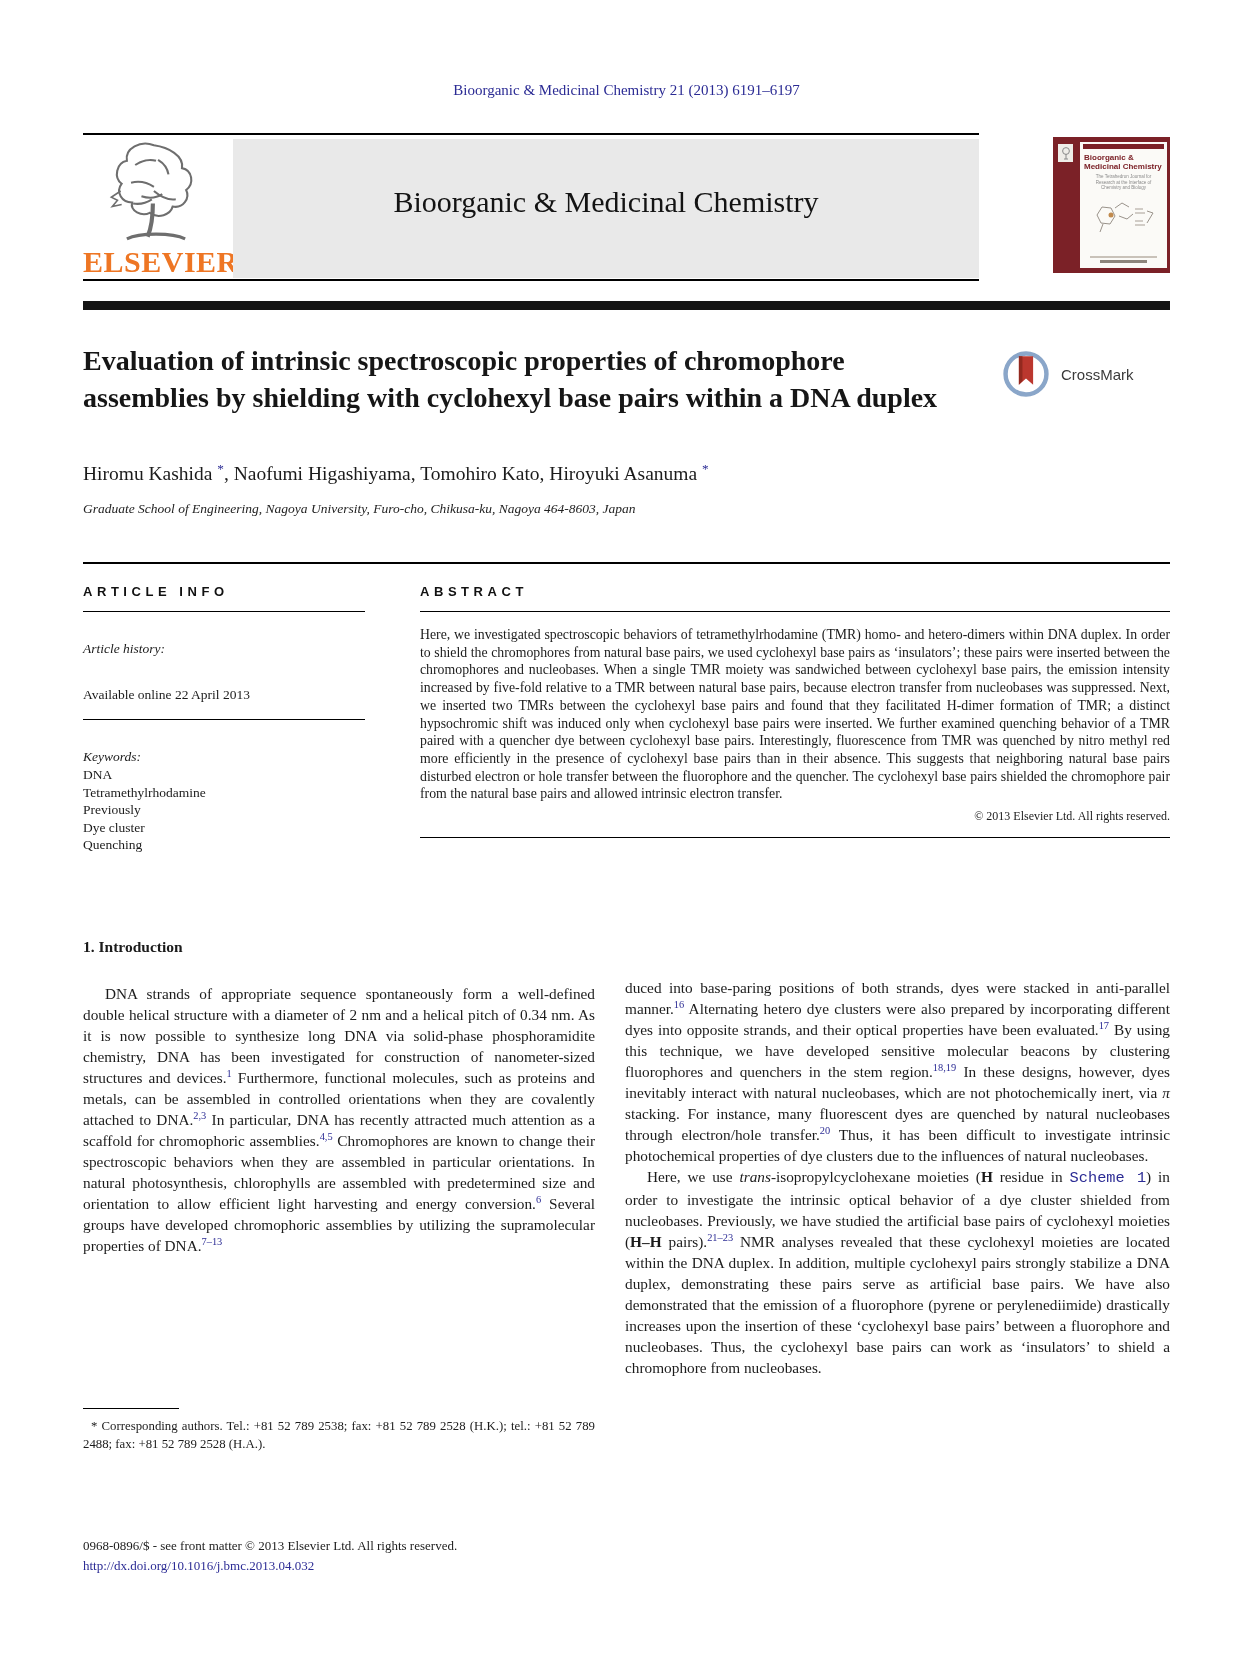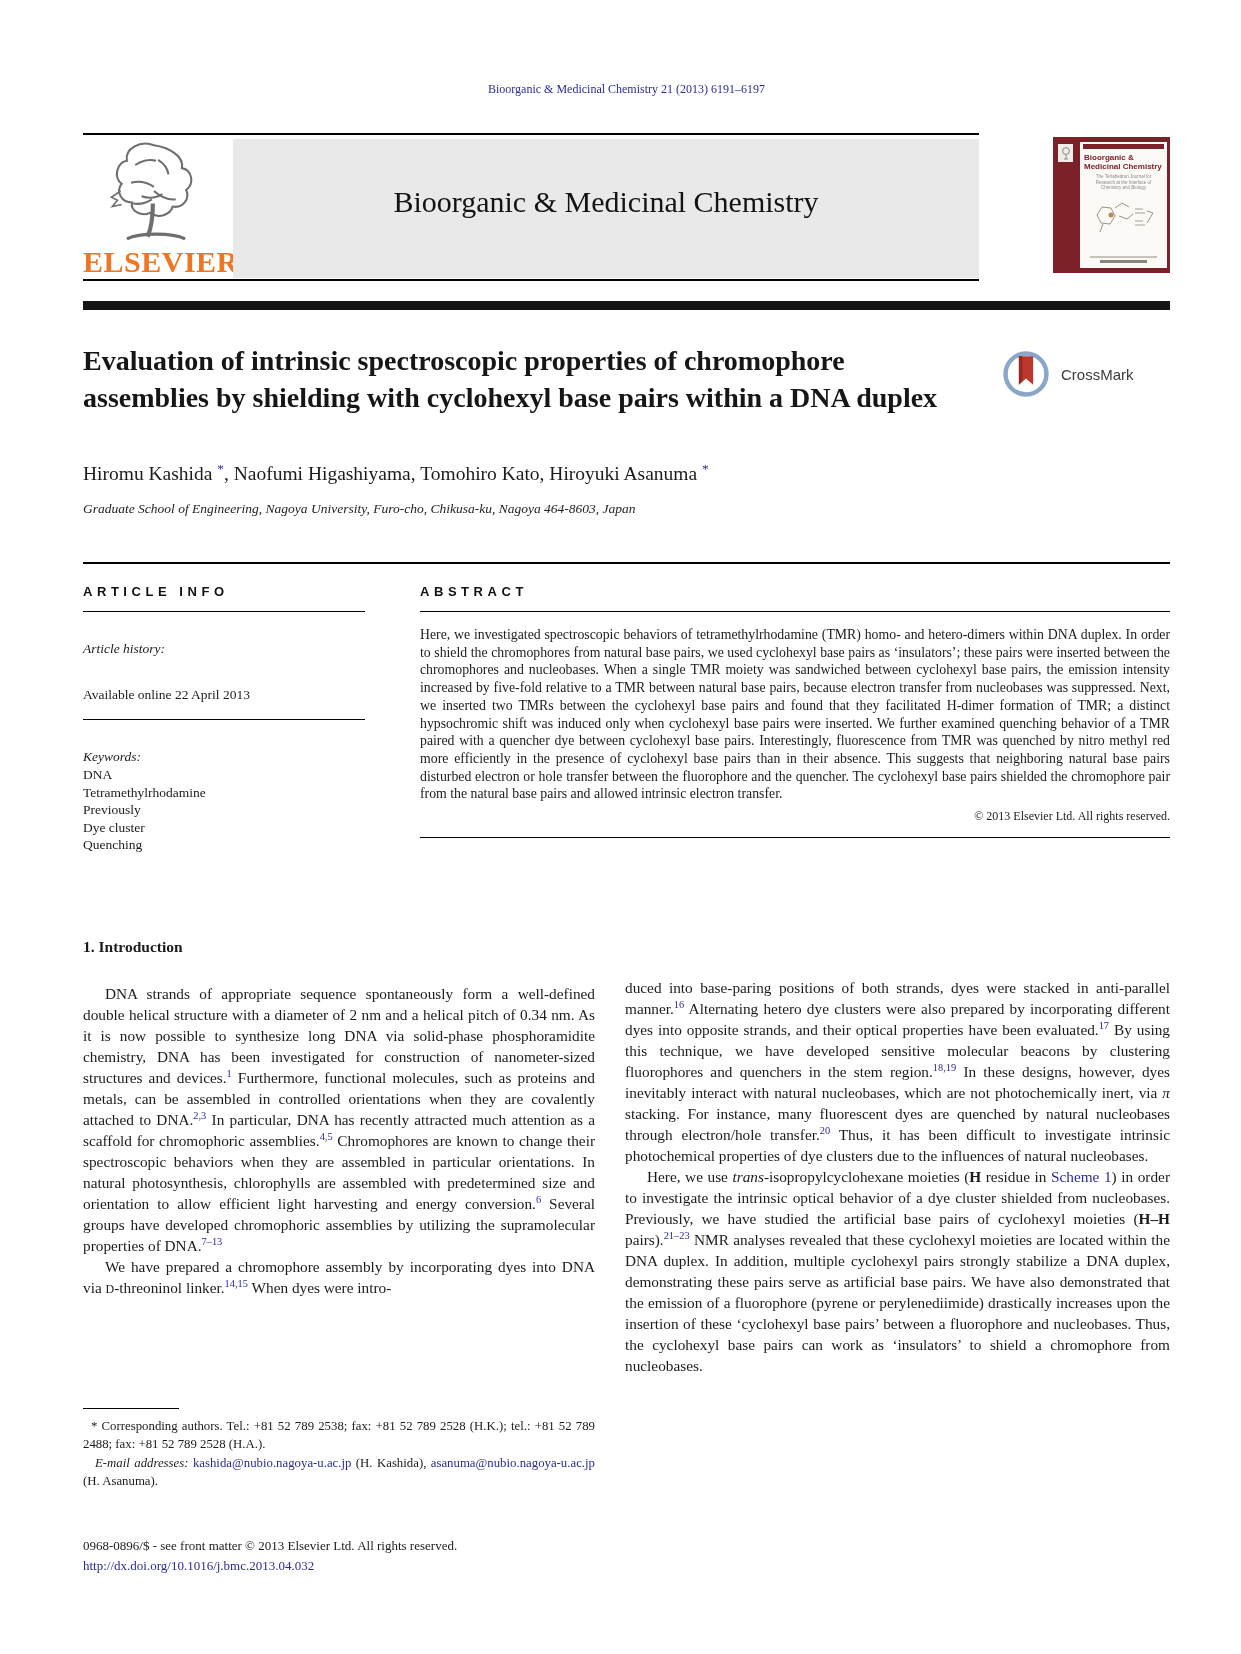--- a/index.html
+++ b/index.html
@@ -5,21 +5,21 @@
   :root{
     --navy:#2b2b94; --orange:#ee7624; --maroon:#7b2127; --banner-gray:#e9e9e9;
     --bar-black:#151515; --cm-red:#bb372e; --cm-ring:#8aa6c9; --ink:#1b1b1b;
   }
   *{box-sizing:border-box; margin:0; padding:0;}
   body{background:#fff;}
   .page{position:relative; width:1241px; height:1654px; background:#ffffff;
         font-family:"Liberation Serif", serif; color:var(--ink); overflow:hidden;}
 
   .journal-ref{position:absolute; left:83px; top:82px; width:1087px; text-align:center;
-               font-size:12px; color:var(--navy);}
+               font-size:15px; color:var(--navy);}
 
   .rule{background:#000;}
   .rule-banner-top{position:absolute; left:83px; top:133px; width:896px; height:1.5px;}
   .rule-banner-bottom{position:absolute; left:83px; top:279px; width:896px; height:1.5px;}
   .black-bar{position:absolute; left:83px; top:301px; width:1087px; height:9px; background:var(--bar-black);}
 
   .elsevier{position:absolute; left:83px; top:139px; width:146px; height:138px; text-align:center;}
   .elsevier .els-text{font-family:"Liberation Serif",serif; font-weight:700; font-size:30px;
                       color:var(--orange); letter-spacing:.5px; margin-top:-2px;}
 
@@ -68,21 +68,21 @@
 
   .abstract-text{font-size:13.8px; line-height:17.7px; text-align:justify;}
   .abstract-copyright{text-align:right; font-size:12px; margin-top:6px;}
   .abstract-bottom-rule{height:1px; background:#000; margin-top:13px;}
 
   .body-left{position:absolute; left:83px; top:938px; width:512px;}
   .body-right{position:absolute; left:625px; top:938px; width:545px; padding-top:39px;}
   .section-heading{font-size:15.5px; font-weight:700; margin-bottom:27px;}
   .bodyp{font-size:15.3px; line-height:21px; text-align:justify;}
   .indent{text-indent:22px;}
-  span.link{color:var(--navy);}
+  span.link{color:var(--navy);font-family:Liberation Mono, monospace;}
   sup.sup{color:var(--navy);}
   span.i{font-style:italic;}
   span.b{font-weight:700;}
   span.sc{font-size:78%;}
 
   .footnote{position:absolute; left:83px; top:1408px; width:512px;}
   .fn-rule{width:96px; height:1px; background:#000; margin-bottom:9px;}
   .fnp{font-size:12.8px; line-height:17.5px; text-align:justify;}
   .fnp1{text-indent:8px;}
   .fnp2{text-indent:12px; margin-top:2px;}
@@ -180,32 +180,30 @@
     <div class="col-heading">ABSTRACT</div>
     <div class="col-rule"></div>
     <p class="abstract-text">Here, we investigated spectroscopic behaviors of tetramethylrhodamine (TMR) homo- and hetero-dimers within DNA duplex. In order to shield the chromophores from natural base pairs, we used cyclohexyl base pairs as ‘insulators’; these pairs were inserted between the chromophores and nucleobases. When a single TMR moiety was sandwiched between cyclohexyl base pairs, the emission intensity increased by five-fold relative to a TMR between natural base pairs, because electron transfer from nucleobases was suppressed. Next, we inserted two TMRs between the cyclohexyl base pairs and found that they facilitated H-dimer formation of TMR; a distinct hypsochromic shift was induced only when cyclohexyl base pairs were inserted. We further examined quenching behavior of a TMR paired with a quencher dye between cyclohexyl base pairs. Interestingly, fluorescence from TMR was quenched by nitro methyl red more efficiently in the presence of cyclohexyl base pairs than in their absence. This suggests that neighboring natural base pairs disturbed electron or hole transfer between the fluorophore and the quencher. The cyclohexyl base pairs shielded the chromophore pair from the natural base pairs and allowed intrinsic electron transfer.</p>
     <div class="abstract-copyright">© 2013 Elsevier Ltd. All rights reserved.</div>
     <div class="abstract-bottom-rule"></div>
   </div>
 
   <div class="body-left">
     <h2 class="section-heading">1. Introduction</h2>
     <p class="bodyp indent"><span>DNA strands of appropriate sequence spontaneously form a well-defined double helical structure with a diameter of 2 nm and a helical pitch of 0.34 nm. As it is now possible to synthesize long DNA via solid-phase phosphoramidite chemistry, DNA has been investigated for construction of nanometer-sized structures and devices.</span><sup class="sup">1</sup><span> Furthermore, functional molecules, such as proteins and metals, can be assembled in controlled orientations when they are covalently attached to DNA.</span><sup class="sup">2,3</sup><span> In particular, DNA has recently attracted much attention as a scaffold for chromophoric assemblies.</span><sup class="sup">4,5</sup><span> Chromophores are known to change their spectroscopic behaviors when they are assembled in particular orientations. In natural photosynthesis, chlorophylls are assembled with predetermined size and orientation to allow efficient light harvesting and energy conversion.</span><sup class="sup">6</sup><span> Several groups have developed chromophoric assemblies by utilizing the supramolecular properties of DNA.</span><sup class="sup">7–13</sup></p>
-    <p class="bodyp indent"><span>We have prepared a chromophore assembly by incorporating dyes into DNA via </span><span class="sc">D</span><span>-threoninol linker.</span><sup class="sup">14,15</sup><span> When dyes were intro-</span></p>
   </div>
 
   <div class="body-right">
     <p class="bodyp"><span>duced into base-paring positions of both strands, dyes were stacked in anti-parallel manner.</span><sup class="sup">16</sup><span> Alternating hetero dye clusters were also prepared by incorporating different dyes into opposite strands, and their optical properties have been evaluated.</span><sup class="sup">17</sup><span> By using this technique, we have developed sensitive molecular beacons by clustering fluorophores and quenchers in the stem region.</span><sup class="sup">18,19</sup><span> In these designs, however, dyes inevitably interact with natural nucleobases, which are not photochemically inert, via </span><span class="i">π</span><span> stacking. For instance, many fluorescent dyes are quenched by natural nucleobases through electron/hole transfer.</span><sup class="sup">20</sup><span> Thus, it has been difficult to investigate intrinsic photochemical properties of dye clusters due to the influences of natural nucleobases.</span></p>
     <p class="bodyp indent"><span>Here, we use </span><span class="i">trans</span><span>-isopropylcyclohexane moieties (</span><span class="b">H</span><span> residue in </span><span class="link">Scheme 1</span><span>) in order to investigate the intrinsic optical behavior of a dye cluster shielded from nucleobases. Previously, we have studied the artificial base pairs of cyclohexyl moieties (</span><span class="b">H–H</span><span> pairs).</span><sup class="sup">21–23</sup><span> NMR analyses revealed that these cyclohexyl moieties are located within the DNA duplex. In addition, multiple cyclohexyl pairs strongly stabilize a DNA duplex, demonstrating these pairs serve as artificial base pairs. We have also demonstrated that the emission of a fluorophore (pyrene or perylenediimide) drastically increases upon the insertion of these ‘cyclohexyl base pairs’ between a fluorophore and nucleobases. Thus, the cyclohexyl base pairs can work as ‘insulators’ to shield a chromophore from nucleobases.</span></p>
   </div>
 
   <div class="footnote">
     <div class="fn-rule"></div>
     <p class="fnp fnp1"><span class="fnstar">* </span><span>Corresponding authors. Tel.: +81 52 789 2538; fax: +81 52 789 2528 (H.K.); tel.: +81 52 789 2488; fax: +81 52 789 2528 (H.A.).</span></p>
-    <p class="fnp fnp2"><span class="i">E-mail addresses: </span><span class="link">kashida@nubio.nagoya-u.ac.jp</span><span> (H. Kashida), </span><span class="link">asanuma@nubio.nagoya-u.ac.jp</span><span> (H. Asanuma).</span></p>
   </div>
 
   <div class="bottom-block">
     <div>0968-0896/$ - see front matter © 2013 Elsevier Ltd. All rights reserved.</div>
     <a class="navy">http://dx.doi.org/10.1016/j.bmc.2013.04.032</a>
   </div>
 
 </div>
 
 </body></html>

